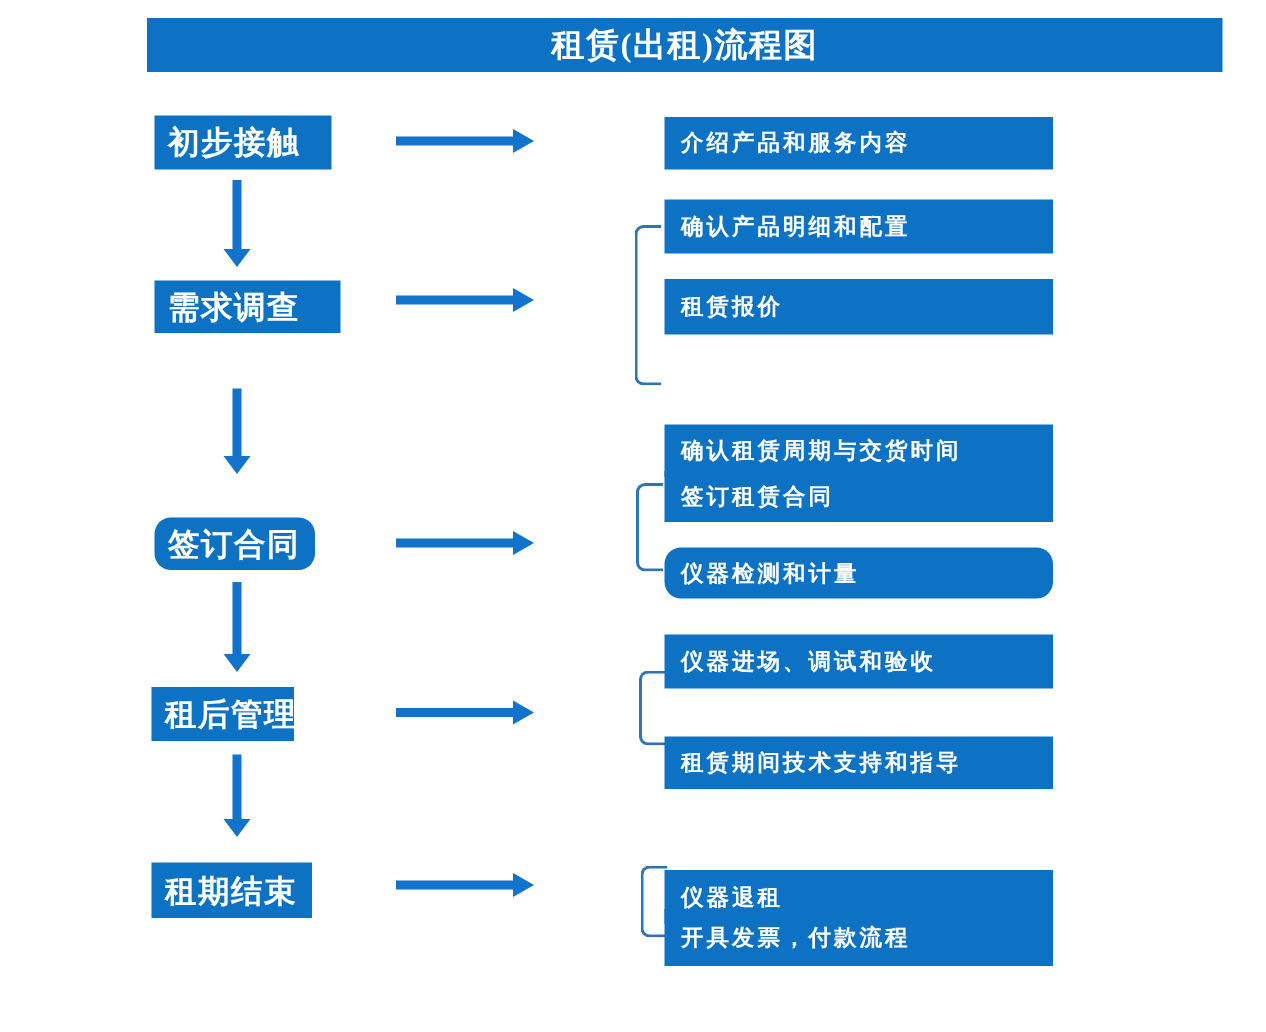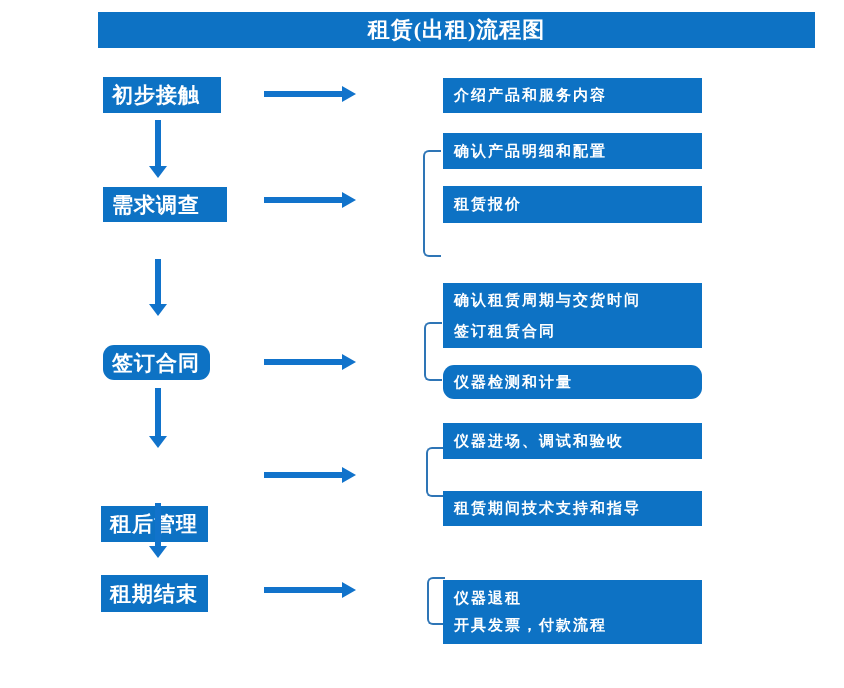--- a/index.html
+++ b/index.html
@@ -83,21 +83,21 @@
 </head>
 <body>
 
 <div class="canvas">
 
   <div class="title-bar">租赁(出租)流程图</div>
 
   <div class="stage-box" style="left:103px; top:77px;  width:118px; height:36px;">初步接触</div>
   <div class="stage-box" style="left:103px; top:187px; width:124px; height:35px;">需求调查</div>
   <div class="stage-box" style="left:103px; top:345px; width:107px; height:35px;border-radius:11px;">签订合同</div>
-  <div class="stage-box" style="left:101px; top:458px; width:107px; height:36px;margin-top:48px;">租后管理</div>
+  <div class="stage-box" style="left:101px; top:458px; width:95px; height:36px;">租后管理</div>
   <div class="stage-box" style="left:101px; top:575px; width:107px; height:37px;">租期结束</div>
 
   <div class="varrow" style="top:120px; height:58px;">
     <div class="vshaft"></div>
     <div class="vhead"></div>
   </div>
   <div class="varrow" style="top:259px; height:57px;">
     <div class="vshaft"></div>
     <div class="vhead"></div>
   </div>

